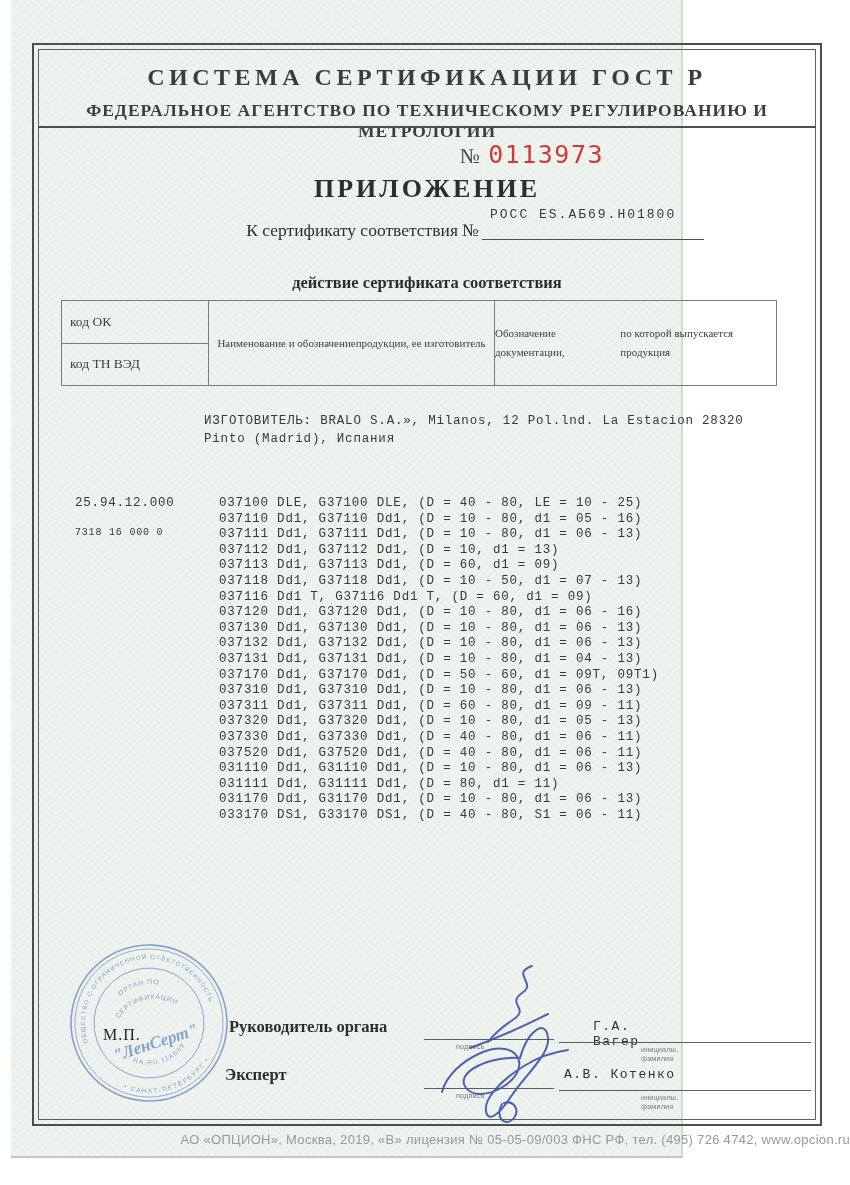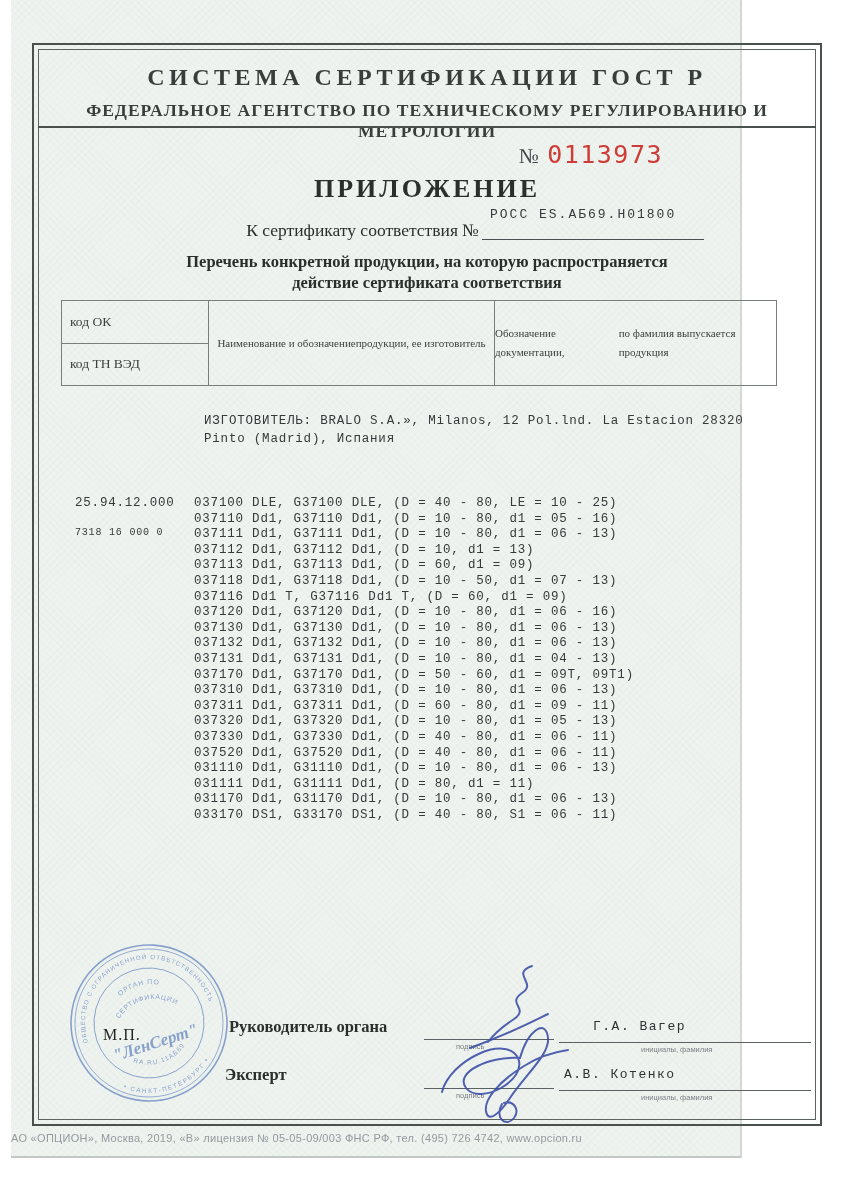--- a/index.html
+++ b/index.html
@@ -2,21 +2,21 @@
 <html><head>
 <meta charset="utf-8">
 <style>
   * { box-sizing: border-box; }
   html,body { margin:0; padding:0; }
   body {
     width:850px; height:1185px; background:#ffffff; overflow:hidden; position:relative;
     font-family:"Liberation Serif", serif; color:#2c312e;
   }
   .paper {
-    position:absolute; left:11px; top:0; width:731px; height:1158px;
+    position:absolute; left:11px; top:0; width:672px; height:1158px;
     background-color:#eff3ef;
     background-image:
       repeating-linear-gradient(45deg,  rgba(150,180,160,.055) 0 1px, transparent 1px 5px),
       repeating-linear-gradient(-45deg, rgba(150,180,160,.055) 0 1px, transparent 1px 5px);
     border-bottom:2px solid #c2c8c4; border-right:2px solid #d3d8d4;
   }
   .frame-outer {
     position:absolute; left:21px; top:43px; width:790px; height:1083px;
     border:2.5px solid #4a514d; pointer-events:none;
   }
@@ -51,21 +51,21 @@
   .t-col3 { width:282px; border-left:1px solid #787e7a; }
   .t-half { flex:1; display:flex; align-items:center; padding-left:8px; font-size:13.5px; color:#3a403c; }
   .t-half.top { border-bottom:1px solid #787e7a; }
   .t-mid  { height:100%; display:flex; flex-direction:row; justify-content:center; align-items:center;
             font-size:11px; color:#3a403c; line-height:19px; }
 
   .mono { font-family:"Liberation Mono", monospace; color:#35393b; }
   .manu { left:193px; top:412px; font-size:12.5px; letter-spacing:0.8px; line-height:18px; white-space:nowrap; }
   .code-ok    { left:64px; top:496px; font-size:12.5px; letter-spacing:0.8px; }
   .code-tnved { left:64px; top:527px; font-size:10px; letter-spacing:0.8px; }
-  .plist { left:183px; top:496px; font-size:12.5px; letter-spacing:0.8px; line-height:15.6px; white-space:nowrap; }
+  .plist { left:208px; top:496px; font-size:12.5px; letter-spacing:0.8px; line-height:15.6px; white-space:nowrap; }
 
   .stamp { left:48px; top:933px; width:180px; height:180px; z-index:3; }
   .mp    { left:92px; top:1026px; font-size:16px; letter-spacing:1px; color:#1f2421; z-index:2; }
 
   .role   { font-size:16.5px; font-weight:bold; color:#2a2f2c; }
   .role1  { left:218px; top:1017px; }
   .role2  { left:214px; top:1065px; }
   .sline  { height:1px; background:#5a6064; }
   .l1a { left:413px; top:1039px; width:130px; }
   .l1b { left:548px; top:1042px; width:252px; }
@@ -75,22 +75,22 @@
   .cap1a { left:445px; top:1042px; }
   .cap1b { left:630px; top:1045px; }
   .cap2a { left:445px; top:1091px; }
   .cap2b { left:630px; top:1093px; }
   .sig-name { font-family:"Liberation Mono", monospace; font-size:13px; letter-spacing:1.5px; color:#2e3234; }
   .name1 { left:582px; top:1019px; }
   .name2 { left:553px; top:1067px; }
 
   .ink { left:395px; top:956px; width:235px; height:176px; z-index:5; }
 
-  .footer { left:0; width:839px; top:1132px; text-align:left;
-            font-family:"Liberation Sans", sans-serif; font-size:11px; letter-spacing:0.3px; color:#939a9e; }
+  .footer { left:0; width:839px; top:1132px; text-align:right;
+            font-family:"Liberation Sans", sans-serif; font-size:13px; letter-spacing:0.3px; color:#939a9e; }
 </style>
 </head>
 <body>
 
 <div class="paper">
 
   <div class="frame-outer"></div>
   <div class="frame-inner"></div>
 
   <div class="abs ctr sys-title">СИСТЕМА СЕРТИФИКАЦИИ ГОСТ Р</div>
@@ -100,38 +100,37 @@
   <div class="abs blank-no">
     <span class="no-sign">№</span><span class="no-val">0113973</span>
   </div>
 
   <div class="abs ctr doc-title">ПРИЛОЖЕНИЕ</div>
 
   <div class="abs cert-label">К сертификату соответствия №</div>
   <div class="abs cert-num mono">РОСС ES.АБ69.Н01800</div>
   <div class="abs cert-line"></div>
 
-  <div class="abs ctr sub1">Перечень конкретной продукции,  на которую распространяется</div>
   <div class="abs ctr sub2">действие сертификата соответствия</div>
 
   <div class="abs ptable">
     <div class="t-col t-col1">
       <div class="t-half top">код ОК</div>
       <div class="t-half">код ТН ВЭД</div>
     </div>
     <div class="t-col t-col2">
       <div class="t-mid">
         <div>Наименование и обозначение</div>
         <div>продукции, ее изготовитель</div>
       </div>
     </div>
     <div class="t-col t-col3">
       <div class="t-mid">
         <div>Обозначение документации,</div>
-        <div>по фамилия выпускается продукция</div>
+        <div>по которой выпускается продукция</div>
       </div>
     </div>
   </div>
 
   <div class="abs manu mono">
     <div>ИЗГОТОВИТЕЛЬ: BRALO S.A.», Milanos, 12 Pol.lnd. La Estacion 28320</div>
     <div>Pinto (Madrid), Испания</div>
   </div>
 
   <div class="abs code-ok mono">25.94.12.000</div>

